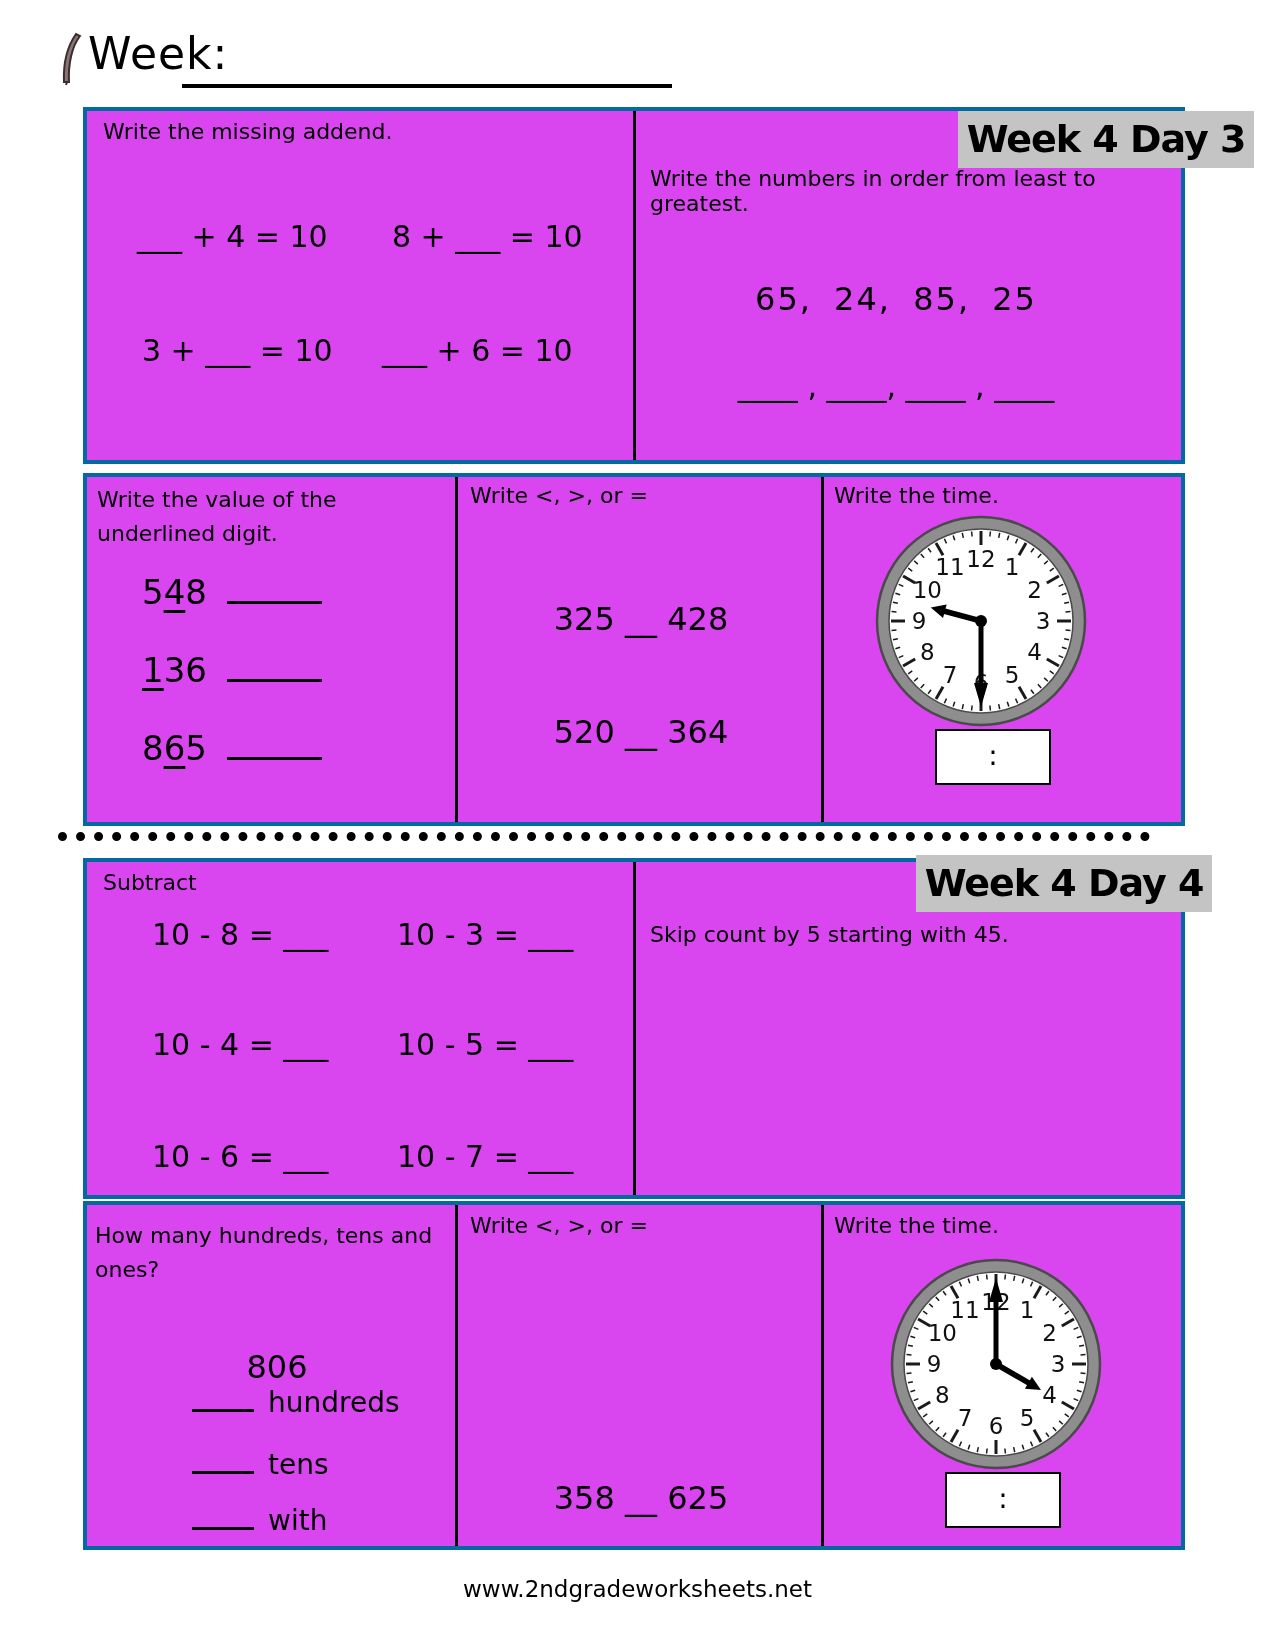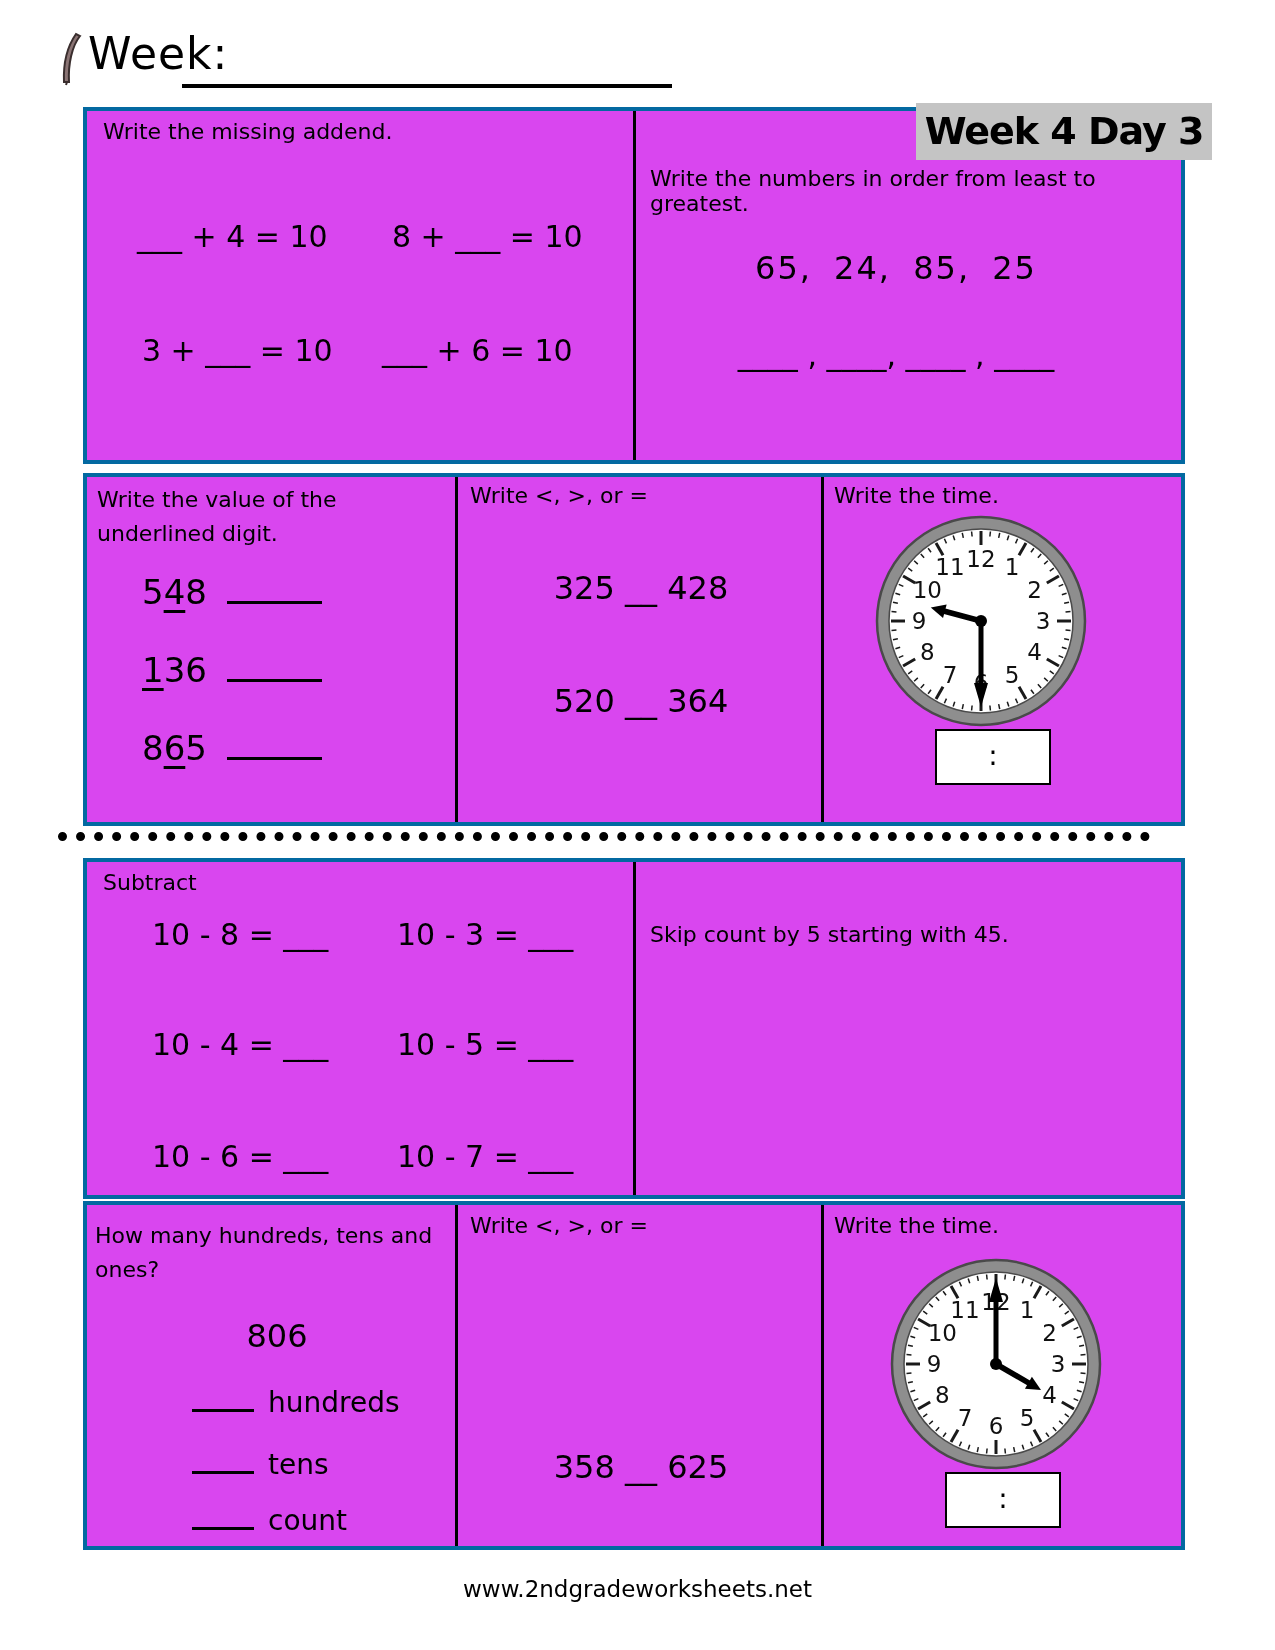--- a/index.html
+++ b/index.html
@@ -13,21 +13,21 @@
   .name-label{position:absolute; left:88px; top:28px; font-size:44px; font-weight:500; letter-spacing:1px;}
   .name-line{position:absolute; left:182px; top:84px; width:490px; border-bottom:4px solid #000;}
   
   .box{position:absolute; border:4px solid #0369a1; background:#d946ef;}
   .cell{position:absolute; top:0; bottom:0;}
   .cell.bl{border-left:3px solid #000;}
   .instruction{position:absolute; font-size:22px; white-space:pre-line;}
   .problem{position:absolute; font-size:30px; white-space:nowrap;}
   .big{font-size:32px;}
   .bigger{font-size:34px;}
-  .centered{text-align:center;}
+  .centered{text-align:center;margin-top:31px;}
   
   .band{
     position:absolute; left:916px; width:296px; height:57px; z-index:6;
     background:#c4c4c4; text-align:center; font-size:38px; font-weight:600;
     line-height:57px; letter-spacing:-1px; white-space:nowrap;
   }
   
   .udigit{text-decoration:underline; text-decoration-thickness:3px; text-underline-offset:6px;}
   .answer-blank{display:inline-block; width:95px; border-bottom:3px solid #000; height:34px; margin-left:20px; vertical-align:baseline;}
   .pv-blank{display:inline-block; width:62px; border-bottom:3px solid #000; height:26px; margin-right:14px; vertical-align:baseline;}
@@ -46,21 +46,21 @@
 
 <div class="page">
 
   <svg class="abs" style="left:58px; top:32px;" width="32" height="54" viewBox="0 0 32 54">
     <path d="M18,2 C11,12 5,28 6,50 L11,50 C10,32 14,14 22,4 Z" fill="#8a7474" stroke="#3a2e2e" stroke-width="2"></path>
     <line x1="9" y1="50" x2="8" y2="53" stroke="#3a2e2e" stroke-width="2"></line>
   </svg>
   <div class="name-label">Week:</div>
   <div class="name-line"></div>
 
-  <div class="band" style="top:103px;">Week 4 Day 3</div>
+  <div class="band" style="top:111px;margin-left:42px;">Week 4 Day 3</div>
 
   <div class="box" style="left:83px; top:107px; width:1094px; height:349px;">
     <div class="cell" style="left:0; width:546px;">
       <div class="instruction" style="left:16px; top:8px;">Write the missing addend.</div>
       <div class="problem" style="left:50px;  top:108px;">___ + 4 = 10</div>
       <div class="problem" style="left:305px; top:108px;">8 + ___ = 10</div>
       <div class="problem" style="left:55px;  top:222px;">3 + ___ = 10</div>
       <div class="problem" style="left:295px; top:222px;">___ + 6 = 10</div>
     </div>
     <div class="cell bl" style="left:546px; right:0;">
@@ -165,20 +165,21 @@
           <line x1="0" y1="0" x2="8.214930728680445e-15" y2="67.08" stroke="#000" stroke-width="5" stroke-linecap="round"></line>
           <polygon points="1.0531962472667237e-14,86 -6.999999999999992,61.919999999999995 7.000000000000008,61.919999999999995" fill="#000"></polygon>
           <circle cx="0" cy="0" r="6" fill="#000"></circle>
         </svg>
       <div class="time-answer-box" style="left:111px; top:252px;">:</div>
     </div>
   </div>
 
   <div class="dotted-divider"></div>
 
+  <div class="band" style="top:855px;">Week 4 Day 4</div>
 
   <div class="box" style="left:83px; top:858px; width:1094px; height:333px;">
     <div class="cell" style="left:0; width:586px;">
       <div class="instruction" style="left:16px; top:8px;">Subtract</div>
       <div class="problem" style="left:65px;  top:55px;">10 - 8 = ___</div>
       <div class="problem" style="left:310px; top:55px;">10 - 3 = ___</div>
       <div class="problem" style="left:65px;  top:165px;">10 - 4 = ___</div>
       <div class="problem" style="left:310px; top:165px;">10 - 5 = ___</div>
       <div class="problem" style="left:65px;  top:277px;">10 - 6 = ___</div>
       <div class="problem" style="left:310px; top:277px;">10 - 7 = ___</div>
@@ -187,21 +188,21 @@
       <div class="instruction" style="left:14px; top:60px;">Skip count by 5 starting with 45.</div>
     </div>
   </div>
 
   <div class="box" style="left:83px; top:1201px; width:1094px; height:341px;">
     <div class="cell" style="left:0; width:300px;">
       <div class="instruction" style="left:8px; top:14px; width:352px; line-height:1.55;">How many hundreds, tens and ones?</div>
       <div class="problem big centered" style="left:75px; top:112px; width:230px;">806</div>
       <div class="problem" style="left:105px; top:178px; font-size:28px;"><span class="pv-blank"></span><span>hundreds</span></div>
       <div class="problem" style="left:105px; top:240px; font-size:28px;"><span class="pv-blank"></span><span>tens</span></div>
-      <div class="problem" style="left:105px; top:296px; font-size:28px;"><span class="pv-blank"></span><span>count</span></div>
+      <div class="problem" style="left:105px; top:296px; font-size:28px;"><span class="pv-blank"></span><span>with</span></div>
     </div>
     <div class="cell bl" style="left:368px; width:366px;">
       <div class="instruction" style="left:12px; top:8px;">Write &lt;, &gt;, or =</div>
       <div class="problem big centered" style="left:10px; top:243px; width:346px;">358 __ 625</div>
     </div>
     <div class="cell bl" style="left:734px; right:0;">
       <div class="instruction" style="left:10px; top:8px;">Write the time.</div>
       <svg id="clock2" class="clock-svg" style="left:66px; top:53px;" width="212" height="212" viewBox="-106 -106 212 212">
           <circle cx="0" cy="0" r="98" fill="#fff" stroke="#8e8e8e" stroke-width="12"></circle>
           <circle cx="0" cy="0" r="104" fill="none" stroke="#4a4a4a" stroke-width="2.5"></circle>

